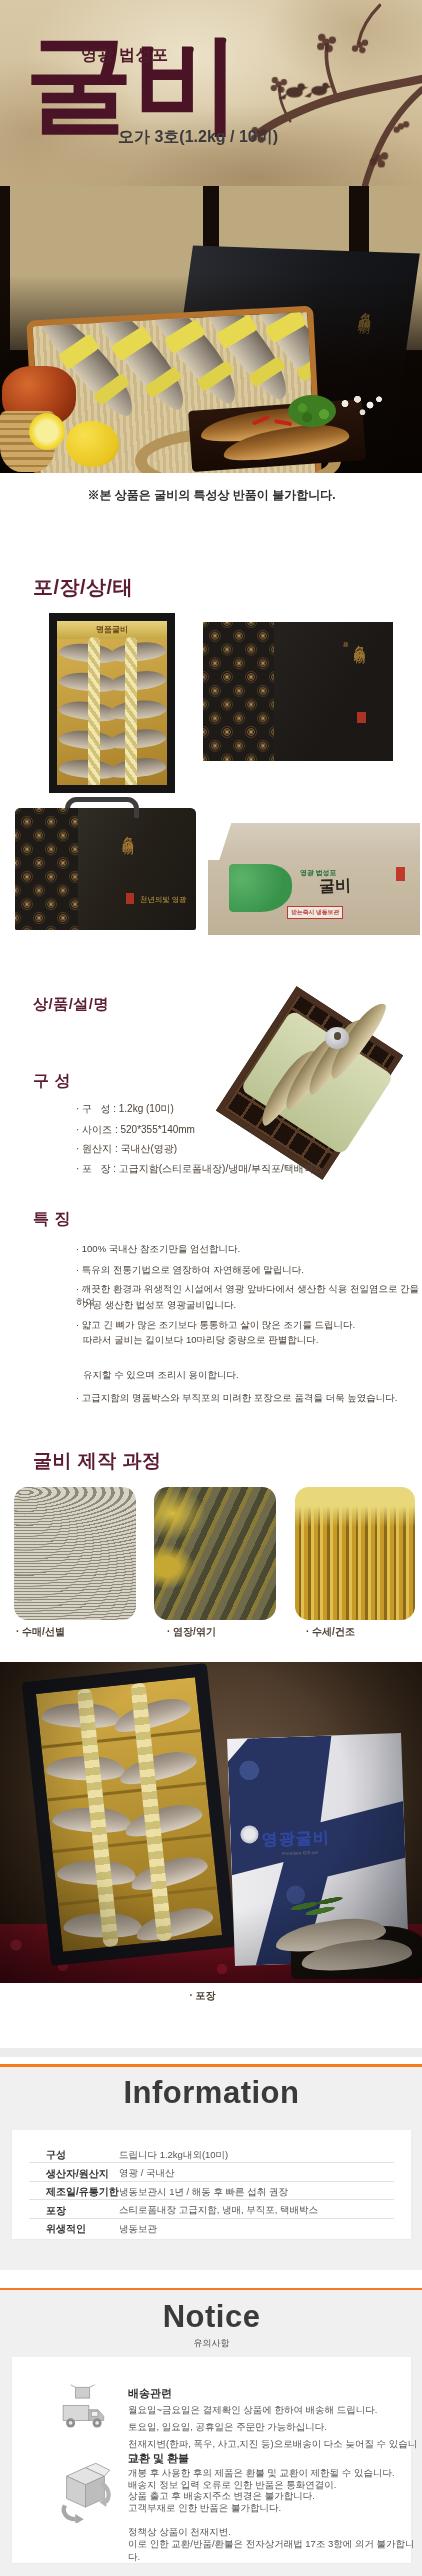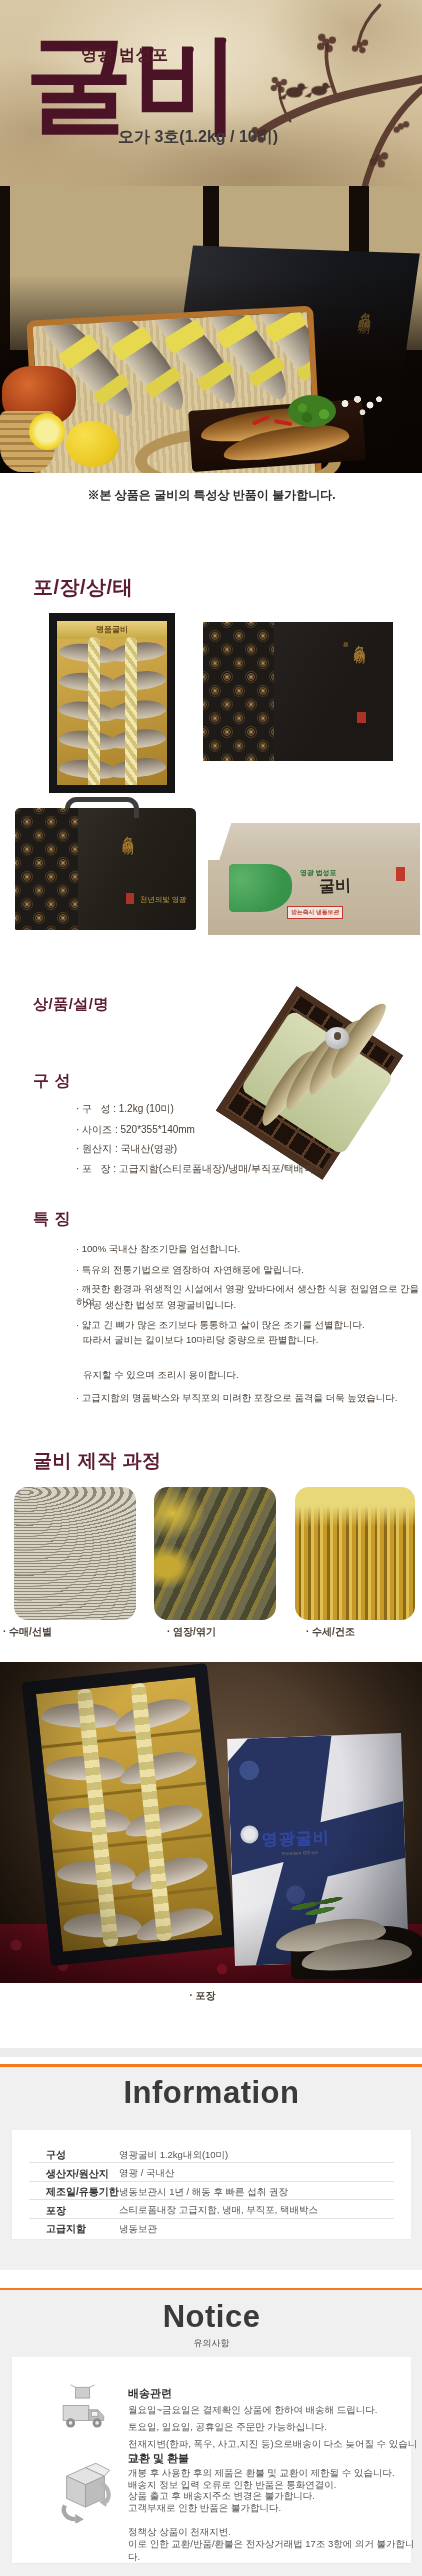--- a/index.html
+++ b/index.html
@@ -398,30 +398,30 @@
   <div class="abs bullet" style="top:1102px">· 구&nbsp;&nbsp;&nbsp;성 : 1.2kg (10미)</div>
   <div class="abs bullet" style="top:1123px">· 사이즈 : 520*355*140mm</div>
   <div class="abs bullet" style="top:1142px">· 원산지 : 국내산(영광)</div>
   <div class="abs bullet" style="top:1162px">· 포&nbsp;&nbsp;&nbsp;장 : 고급지함(스티로폼내장)/냉매/부직포/택배박스</div>
 
   <div class="abs sec-h" style="left:33px;top:1209px;font-size:16px">특 징</div>
   <div class="abs bullet" style="top:1243px;font-size:9.5px">· 100% 국내산 참조기만을 엄선합니다.</div>
   <div class="abs bullet" style="top:1264px;font-size:9.5px">· 특유의 전통기법으로 염장하여 자연해풍에 말립니다.</div>
   <div class="abs bullet" style="top:1283px;font-size:9.5px">· 깨끗한 환경과 위생적인 시설에서 영광 앞바다에서 생산한 식용 천일염으로 간을 하여</div>
   <div class="abs bullet cont" style="top:1299px;font-size:9.5px">가공 생산한 법성포 영광굴비입니다.</div>
-  <div class="abs bullet" style="top:1319px;font-size:9.5px">· 얇고 긴 뼈가 많은 조기보다 통통하고 살이 많은 조기를 선별합니다.</div>
+  <div class="abs bullet" style="top:1319px;font-size:9.5px">· 얇고 긴 뼈가 많은 조기보다 통통하고 살이 많은 조기를 드립니다.</div>
   <div class="abs bullet cont" style="top:1334px;font-size:9.5px">따라서 굴비는 길이보다 10마리당 중량으로 판별합니다.</div>
   <div class="abs bullet cont" style="top:1369px;font-size:9.5px">유지할 수 있으며 조리시 용이합니다.</div>
   <div class="abs bullet" style="top:1392px;font-size:9.5px">· 고급지함의 명품박스와 부직포의 미려한 포장으로 품격을 더욱 높였습니다.</div>
 
   <div class="abs sec-h" style="left:33px;top:1448px;font-size:19px">굴비 제작 과정</div>
   <div class="abs proc procA"></div>
   <div class="abs proc procB"></div>
   <div class="abs proc procC"></div>
-  <div class="abs pcap" style="left:3px">· 수매/선별</div>
+  <div class="abs pcap" style="left:16px">· 수매/선별</div>
   <div class="abs pcap" style="left:167px">· 염장/엮기</div>
   <div class="abs pcap" style="left:306px">· 수세/건조</div>
 
   <div class="abs" id="photo2">
     <div class="redcloth"></div>
     <div class="gbox2">
       <div class="line" style="top:52px"></div>
       <div class="line" style="top:105px"></div>
       <div class="line" style="top:157px"></div>
       <div class="line" style="top:210px"></div>
@@ -456,32 +456,32 @@
 
   <div class="abs grayband"></div>
   <div class="abs orangeline" style="left:0;top:2064px"></div>
   <div class="abs graybg" style="left:0;top:2067px;height:203px"></div>
   <div class="abs bigtitle" style="left:0;top:2075px">Information</div>
 
   <div class="abs card" style="top:2130px;height:109px">
     <div class="irow-label" style="top:2148px;position:fixed"></div>
   </div>
   <div class="abs irow-label" style="top:2148px">구성</div>
-  <div class="abs irow-value" style="top:2149px">영광굴비 1.2kg내외(10미)</div>
+  <div class="abs irow-value" style="top:2149px">드립니다 1.2kg내외(10미)</div>
   <div class="abs divider" style="top:2162px"></div>
   <div class="abs irow-label" style="top:2167px">생산자/원산지</div>
   <div class="abs irow-value" style="top:2167px">영광 / 국내산</div>
   <div class="abs divider" style="top:2181px"></div>
   <div class="abs irow-label" style="top:2185px">제조일/유통기한</div>
   <div class="abs irow-value" style="top:2186px">냉동보관시 1년 / 해동 후 빠른 섭취 권장</div>
   <div class="abs divider" style="top:2199px"></div>
   <div class="abs irow-label" style="top:2204px">포장</div>
   <div class="abs irow-value" style="top:2204px">스티로폼내장 고급지함, 냉매, 부직포, 택배박스</div>
   <div class="abs divider" style="top:2218px"></div>
-  <div class="abs irow-label" style="top:2222px">고급지함</div>
+  <div class="abs irow-label" style="top:2222px">위생적인</div>
   <div class="abs irow-value" style="top:2223px">냉동보관</div>
 
   <div class="abs orangeline" style="left:0;top:2288px"></div>
   <div class="abs graybg" style="left:0;top:2290px;height:286px"></div>
   <div class="abs bigtitle" style="left:0;top:2299px">Notice</div>
   <div class="abs subtitle" style="left:0;top:2337px">유의사항</div>
 
   <div class="abs card" style="top:2357px;height:206px"></div>
 
   <svg class="abs" style="left:59px;top:2384px;width:53px;height:53px" viewBox="0 0 64 64">

